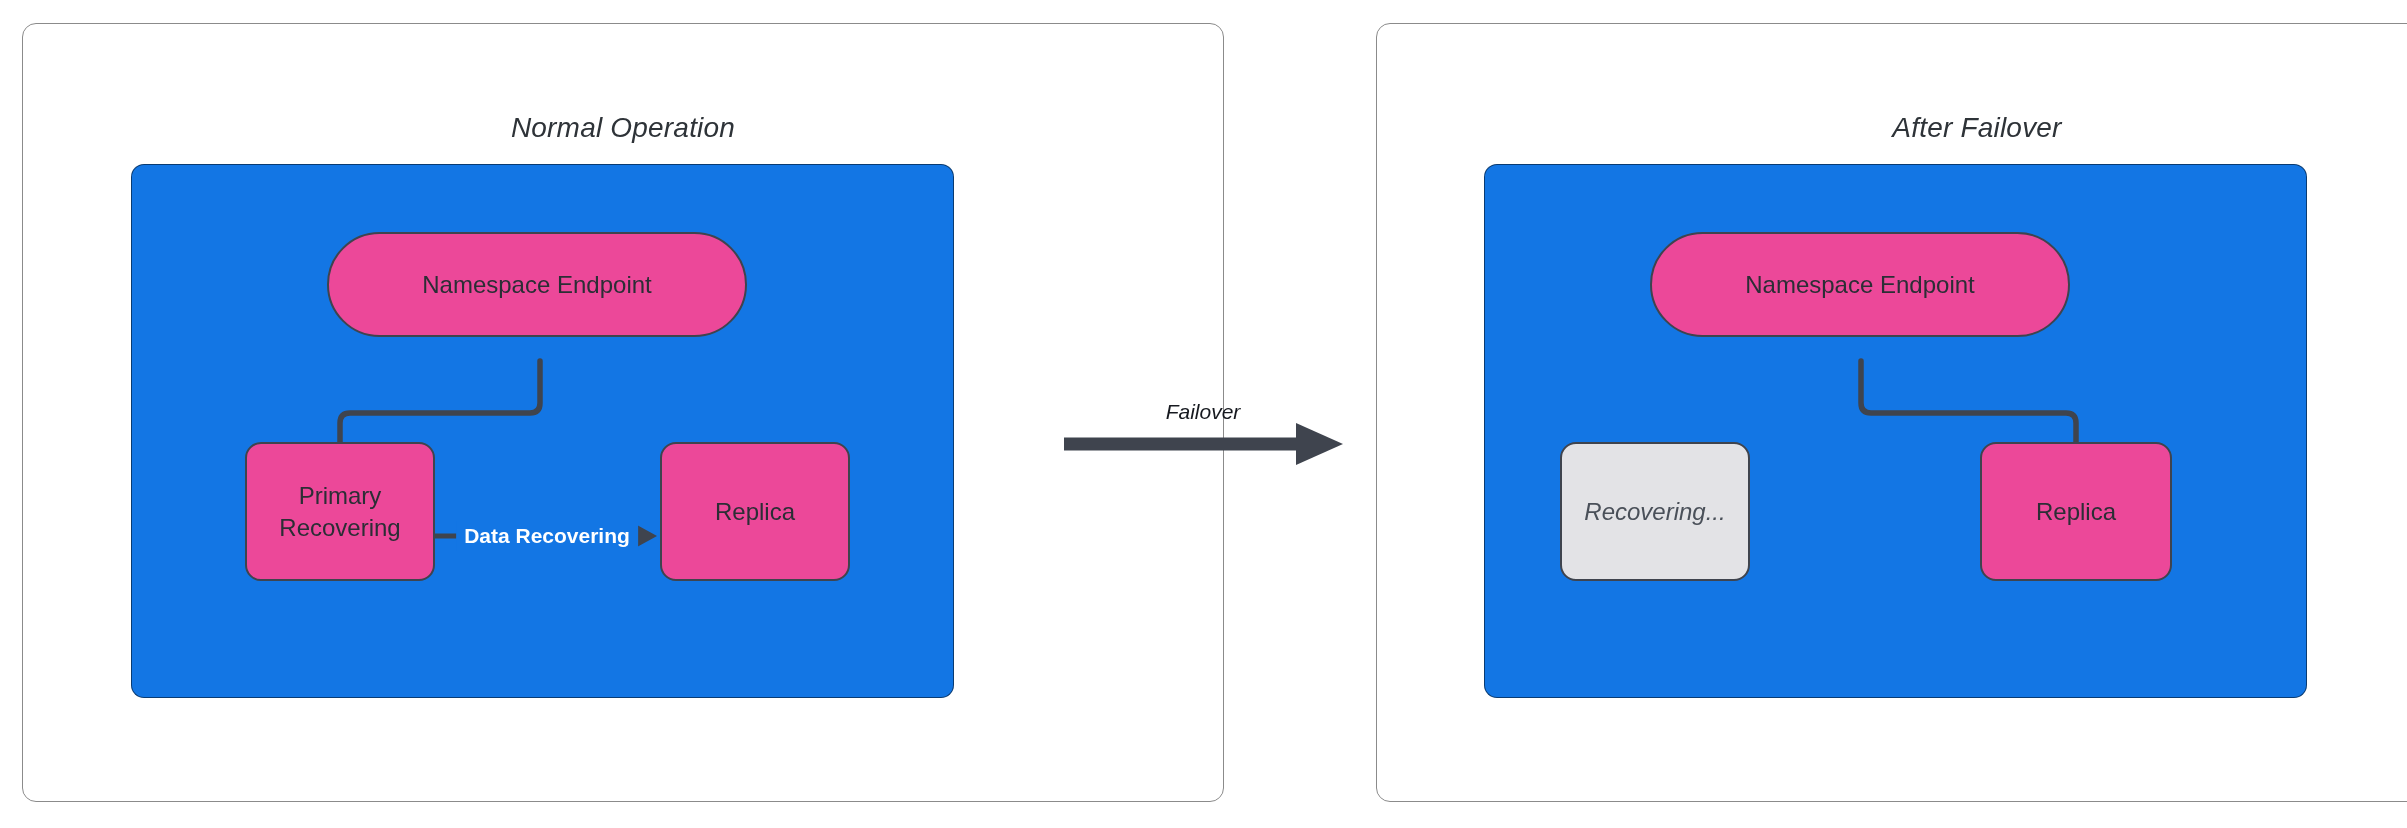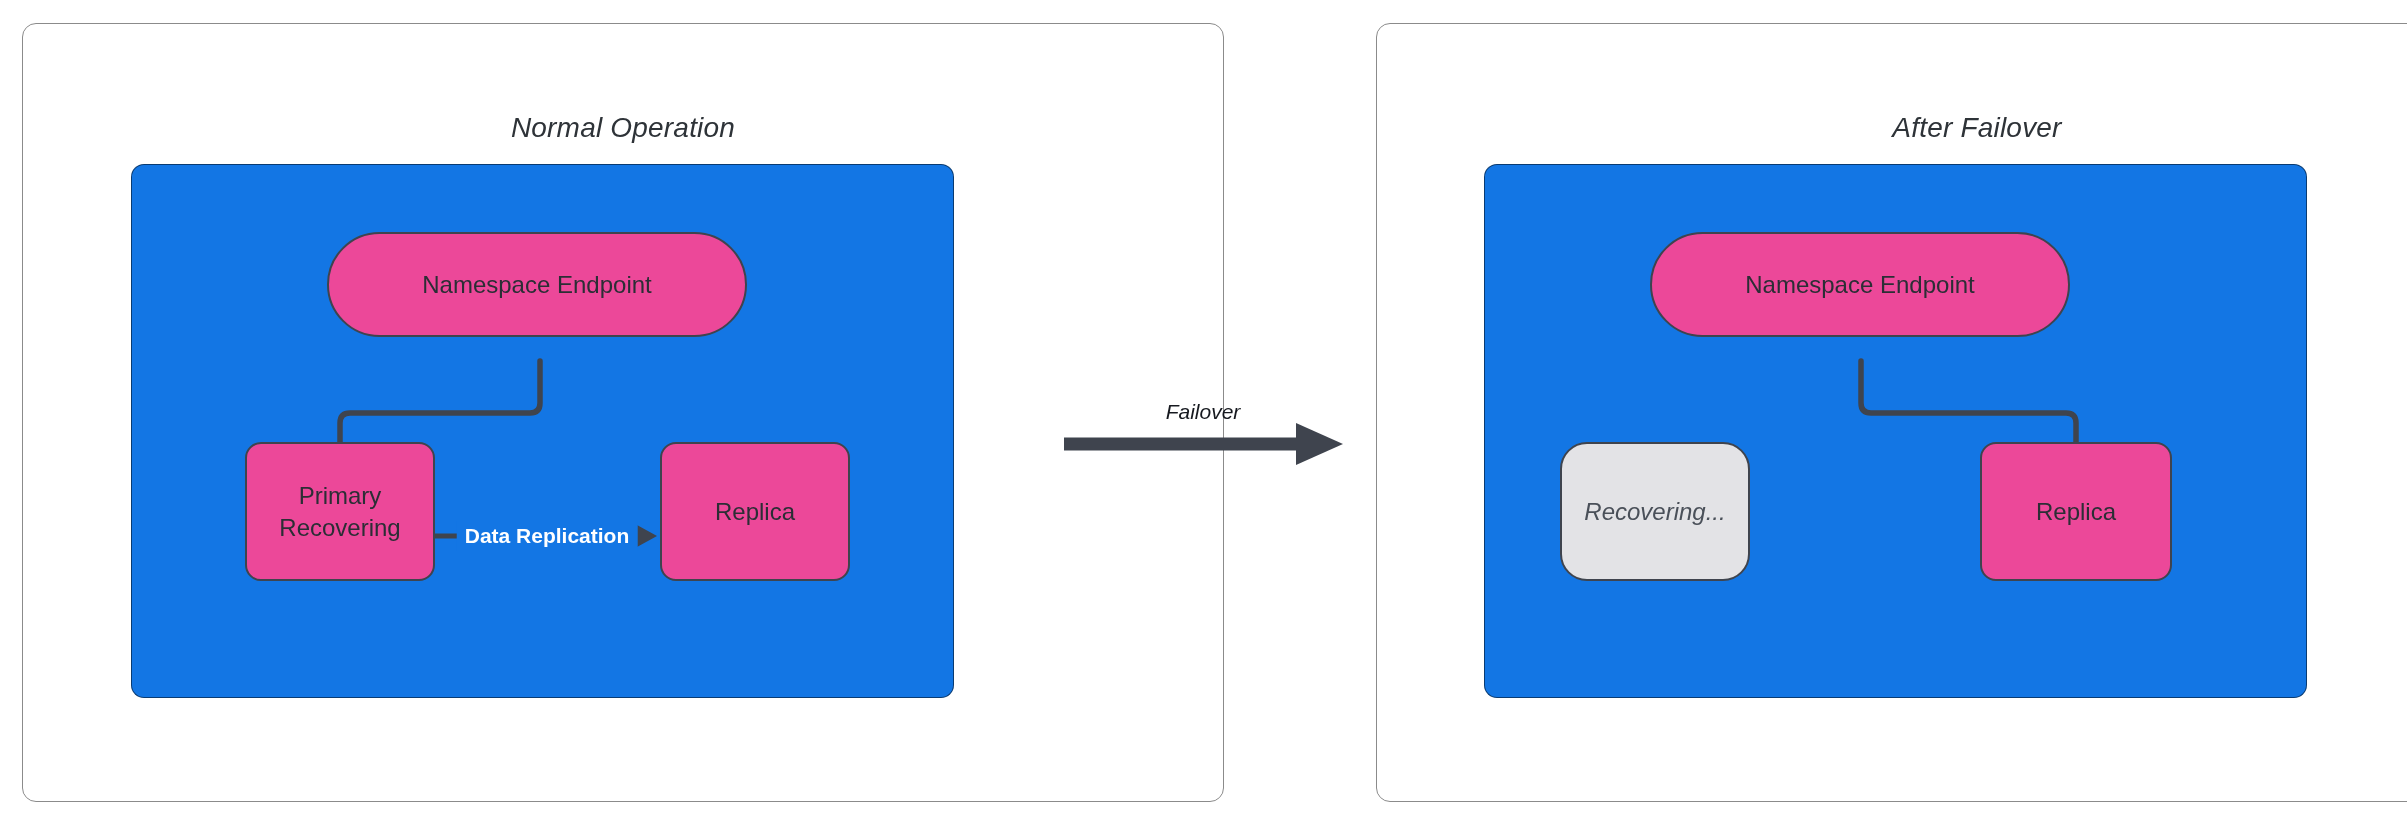--- a/index.html
+++ b/index.html
@@ -24,21 +24,21 @@
   }
   .node {
     position:absolute; box-sizing:border-box;
     background:#ec4899; border:2px solid #3f444e;
     display:flex; align-items:center; justify-content:center; text-align:center;
     color:#2b2e35; font-size:24px; line-height:1.3; z-index:3;
   }
   .pill { border-radius:53px; width:420px; height:105px; top:232px; }
   .rect { border-radius:16px; width:190px; height:139px; top:442px; }
   .node-recovering {
-    background:#e3e3e6; color:#4a5059; font-style:italic;border-radius:27px;
+    background:#e3e3e6; color:#4a5059; font-style:italic;
   }
   .connector-layer {
     position:absolute; left:0; top:0; width:2407px; height:828px;
     z-index:2; pointer-events:none;
   }
   .edge-label {
     position:absolute; z-index:4; transform:translate(-50%,-50%);
     white-space:nowrap;
   }
   .edge-label-replication {
@@ -92,16 +92,16 @@
   <div class="node pill" style="left:1650px;">
     <span>Namespace Endpoint</span>
   </div>
   <div class="node rect node-recovering" style="left:1560px;">
     <span>Recovering...</span>
   </div>
   <div class="node rect" style="left:1980px; width:192px;">
     <span>Replica</span>
   </div>
 
-  <div class="edge-label edge-label-replication">Data Replication</div>
+  <div class="edge-label edge-label-replication">Data Recovering</div>
   <div class="edge-label edge-label-failover">Failover</div>
 
 </div>
 
 </body></html>

